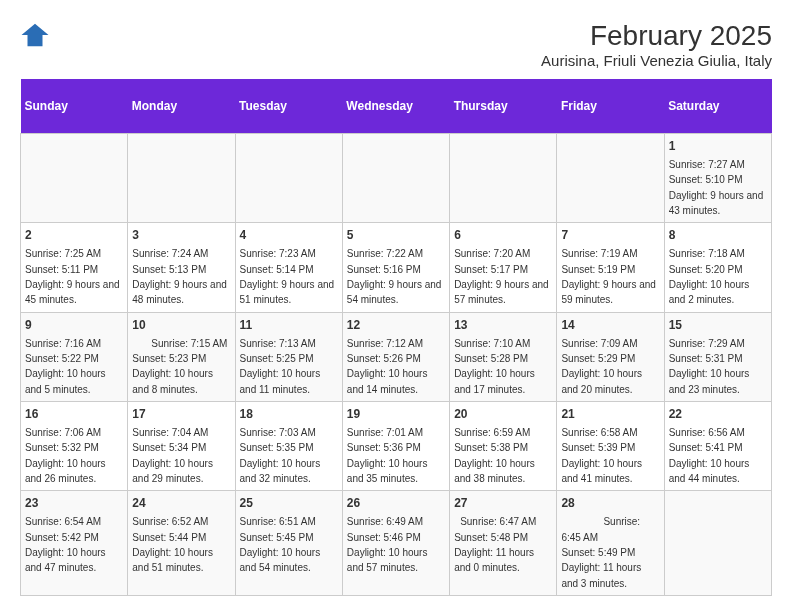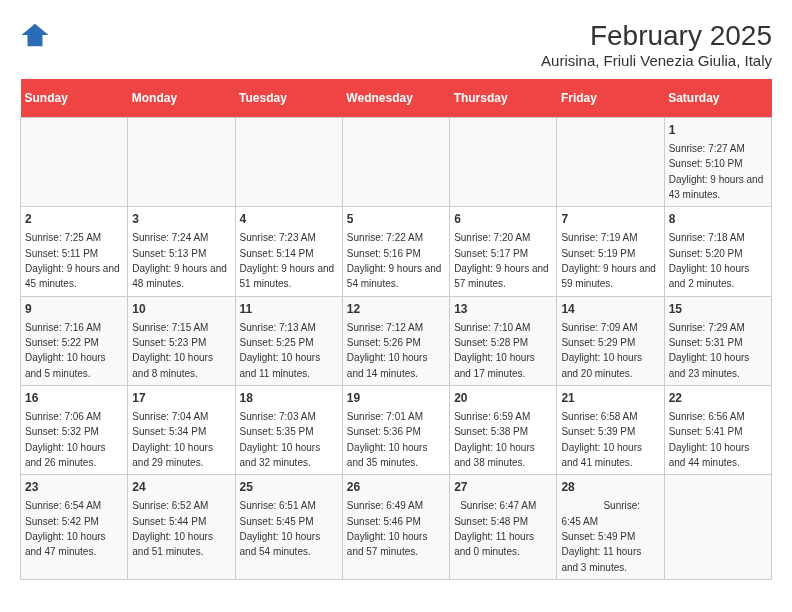--- a/index.html
+++ b/index.html
@@ -43,23 +43,23 @@
     .calendar-subtitle {
       font-size: 15px;
       color: #333;
     }
     table {
       width: 100%;
       border-collapse: collapse;
       font-size: 11px;
     }
     thead tr th {
-      background-color: #ef4444;
+      background-color: #6d28d9;
       color: white;
-      padding: 12px 4px;
+      padding: 20px 4px;
       text-align: left;
       font-size: 12px;
       font-weight: bold;
     }
     tbody tr td {
       border: 1px solid #ccc;
       vertical-align: top;
       padding: 4px;
       width: calc(100% / 7);
       min-height: 70px;
@@ -147,21 +147,21 @@
 Sunset: 5:19 PM
 Daylight: 9 hours and 59 minutes.</span></td>
         <td><span class="day-number">8</span><span class="day-detail" style="white-space: pre-line;">Sunrise: 7:18 AM
 Sunset: 5:20 PM
 Daylight: 10 hours and 2 minutes.</span></td>
       </tr>
       <tr>
         <td><span class="day-number">9</span><span class="day-detail" style="white-space: pre-line;">Sunrise: 7:16 AM
 Sunset: 5:22 PM
 Daylight: 10 hours and 5 minutes.</span></td>
-        <td><span class="day-number">10</span><span class="day-detail" style="white-space: pre-line;">Sunrise: 7:15 AM
+        <td><span class="day-number">10</span><span class="day-detail" style="white-space: pre-line; margin-left: 19px;">Sunrise: 7:15 AM
 Sunset: 5:23 PM
 Daylight: 10 hours and 8 minutes.</span></td>
         <td><span class="day-number">11</span><span class="day-detail" style="white-space: pre-line;">Sunrise: 7:13 AM
 Sunset: 5:25 PM
 Daylight: 10 hours and 11 minutes.</span></td>
         <td><span class="day-number">12</span><span class="day-detail" style="white-space: pre-line;">Sunrise: 7:12 AM
 Sunset: 5:26 PM
 Daylight: 10 hours and 14 minutes.</span></td>
         <td><span class="day-number">13</span><span class="day-detail" style="white-space: pre-line;">Sunrise: 7:10 AM
 Sunset: 5:28 PM

